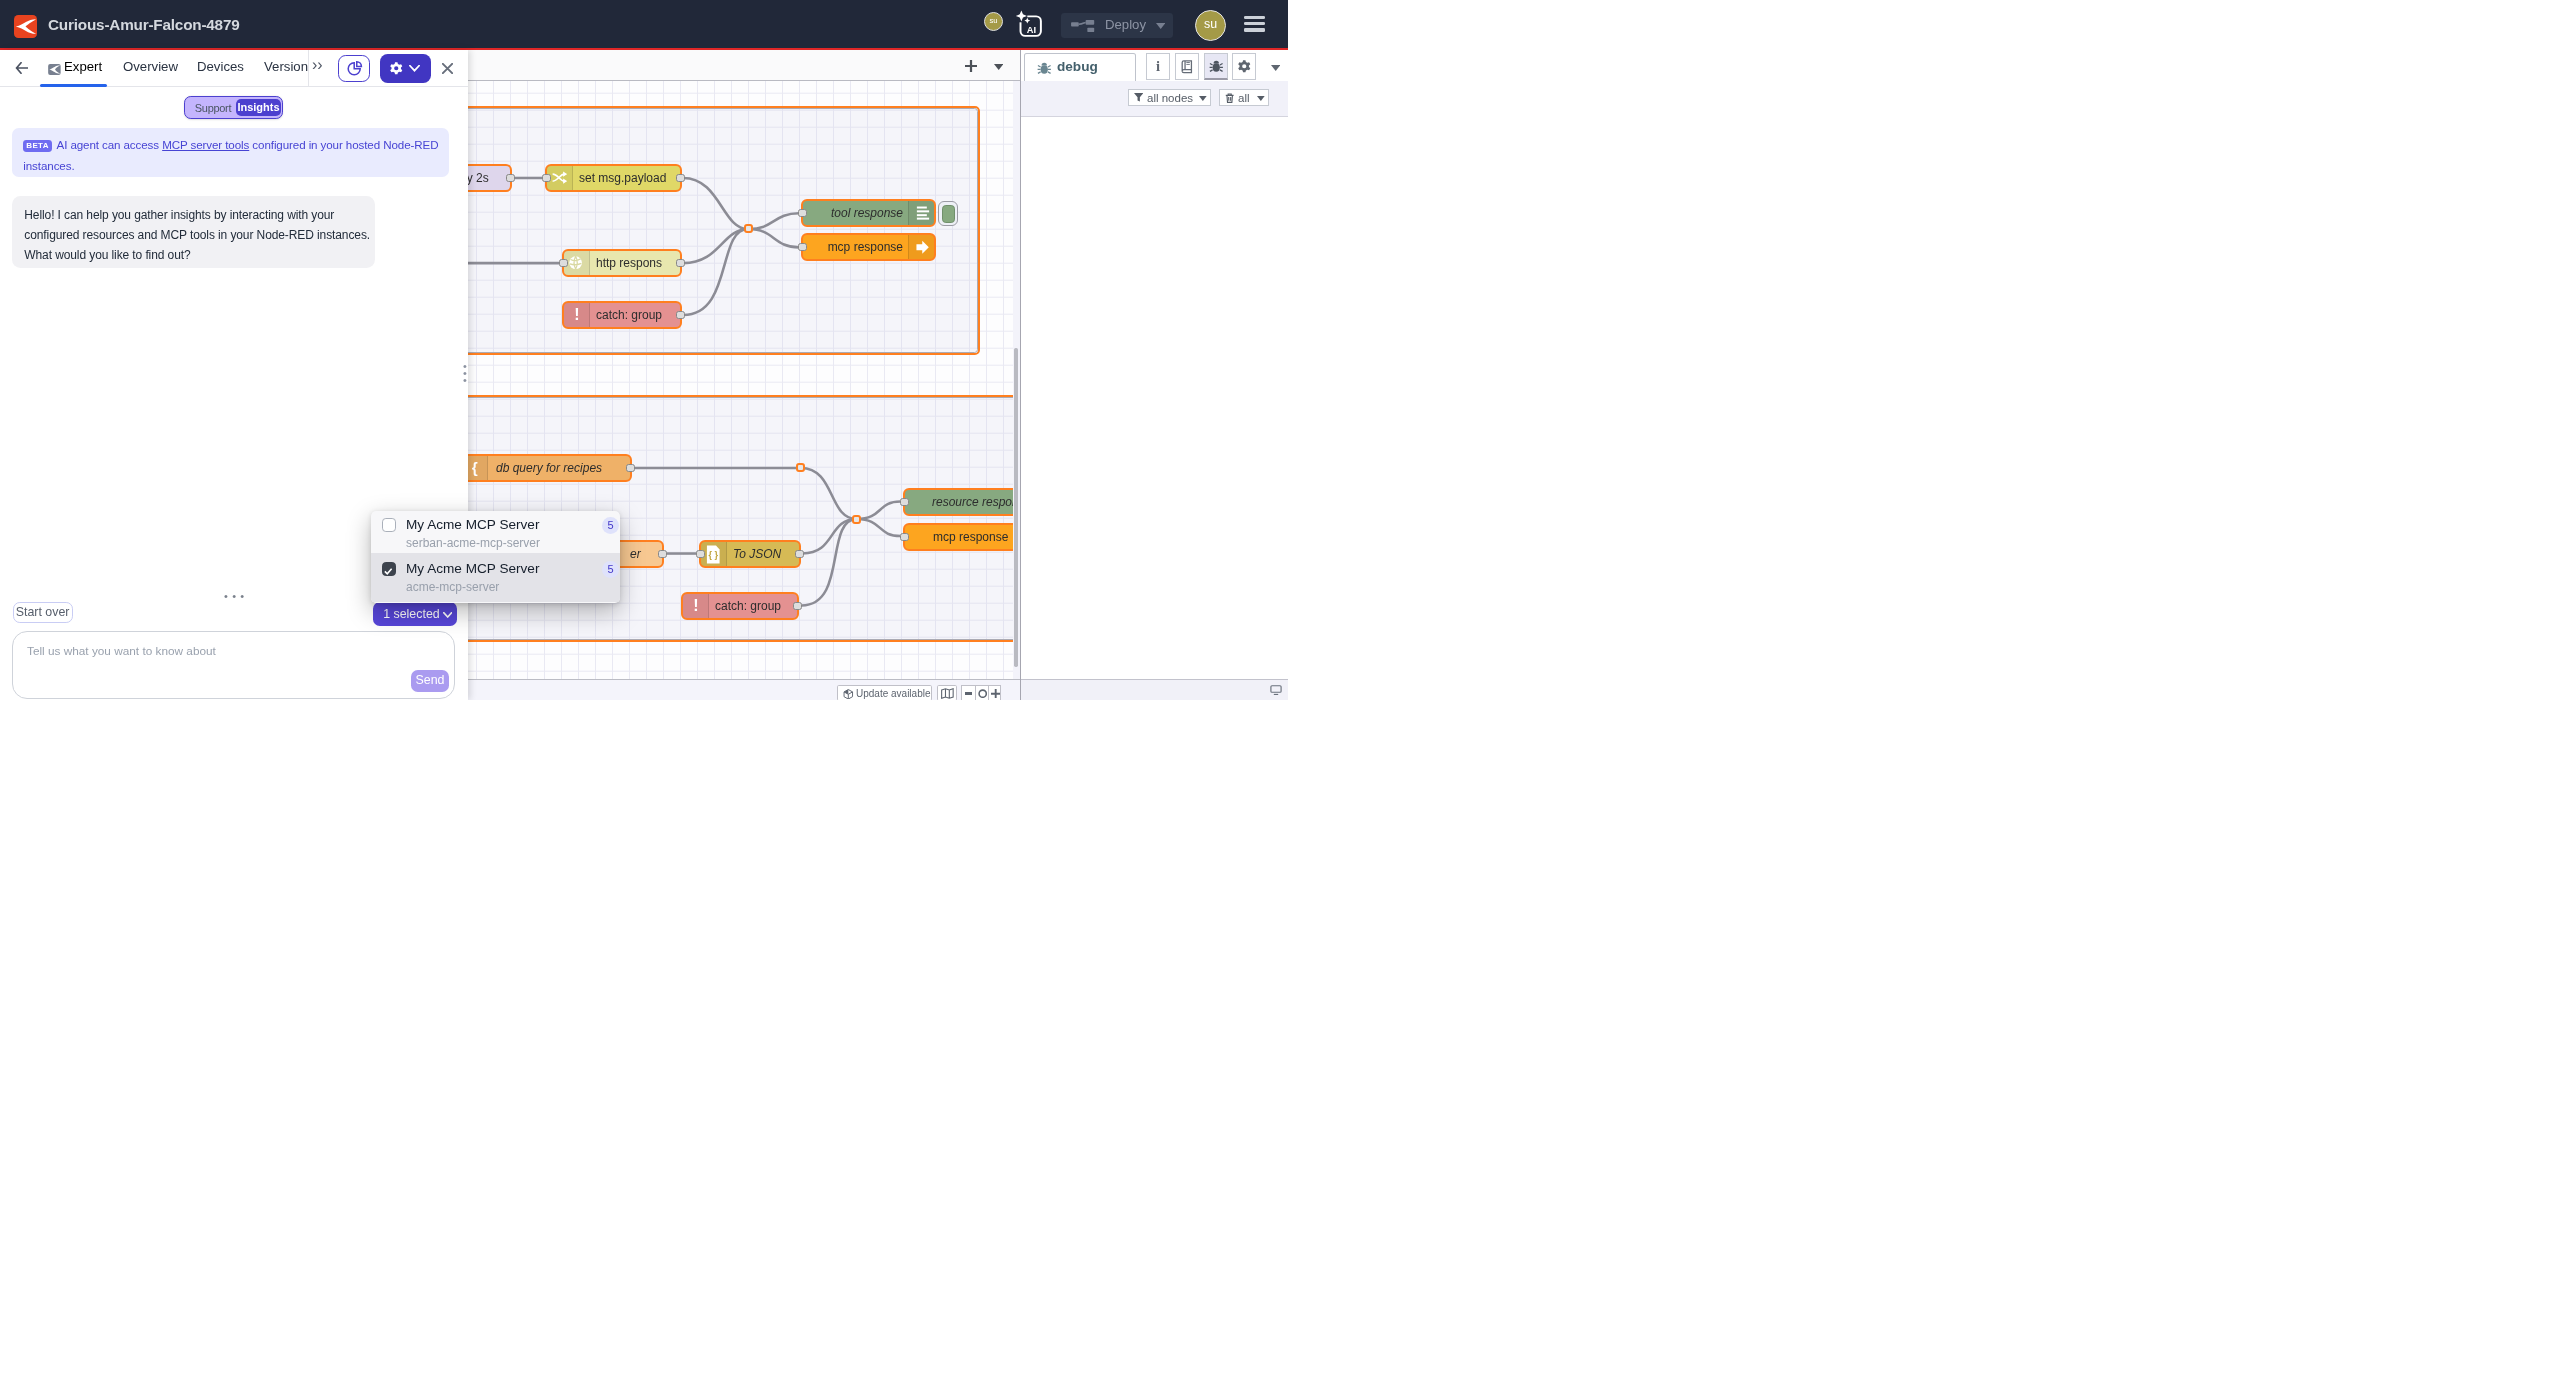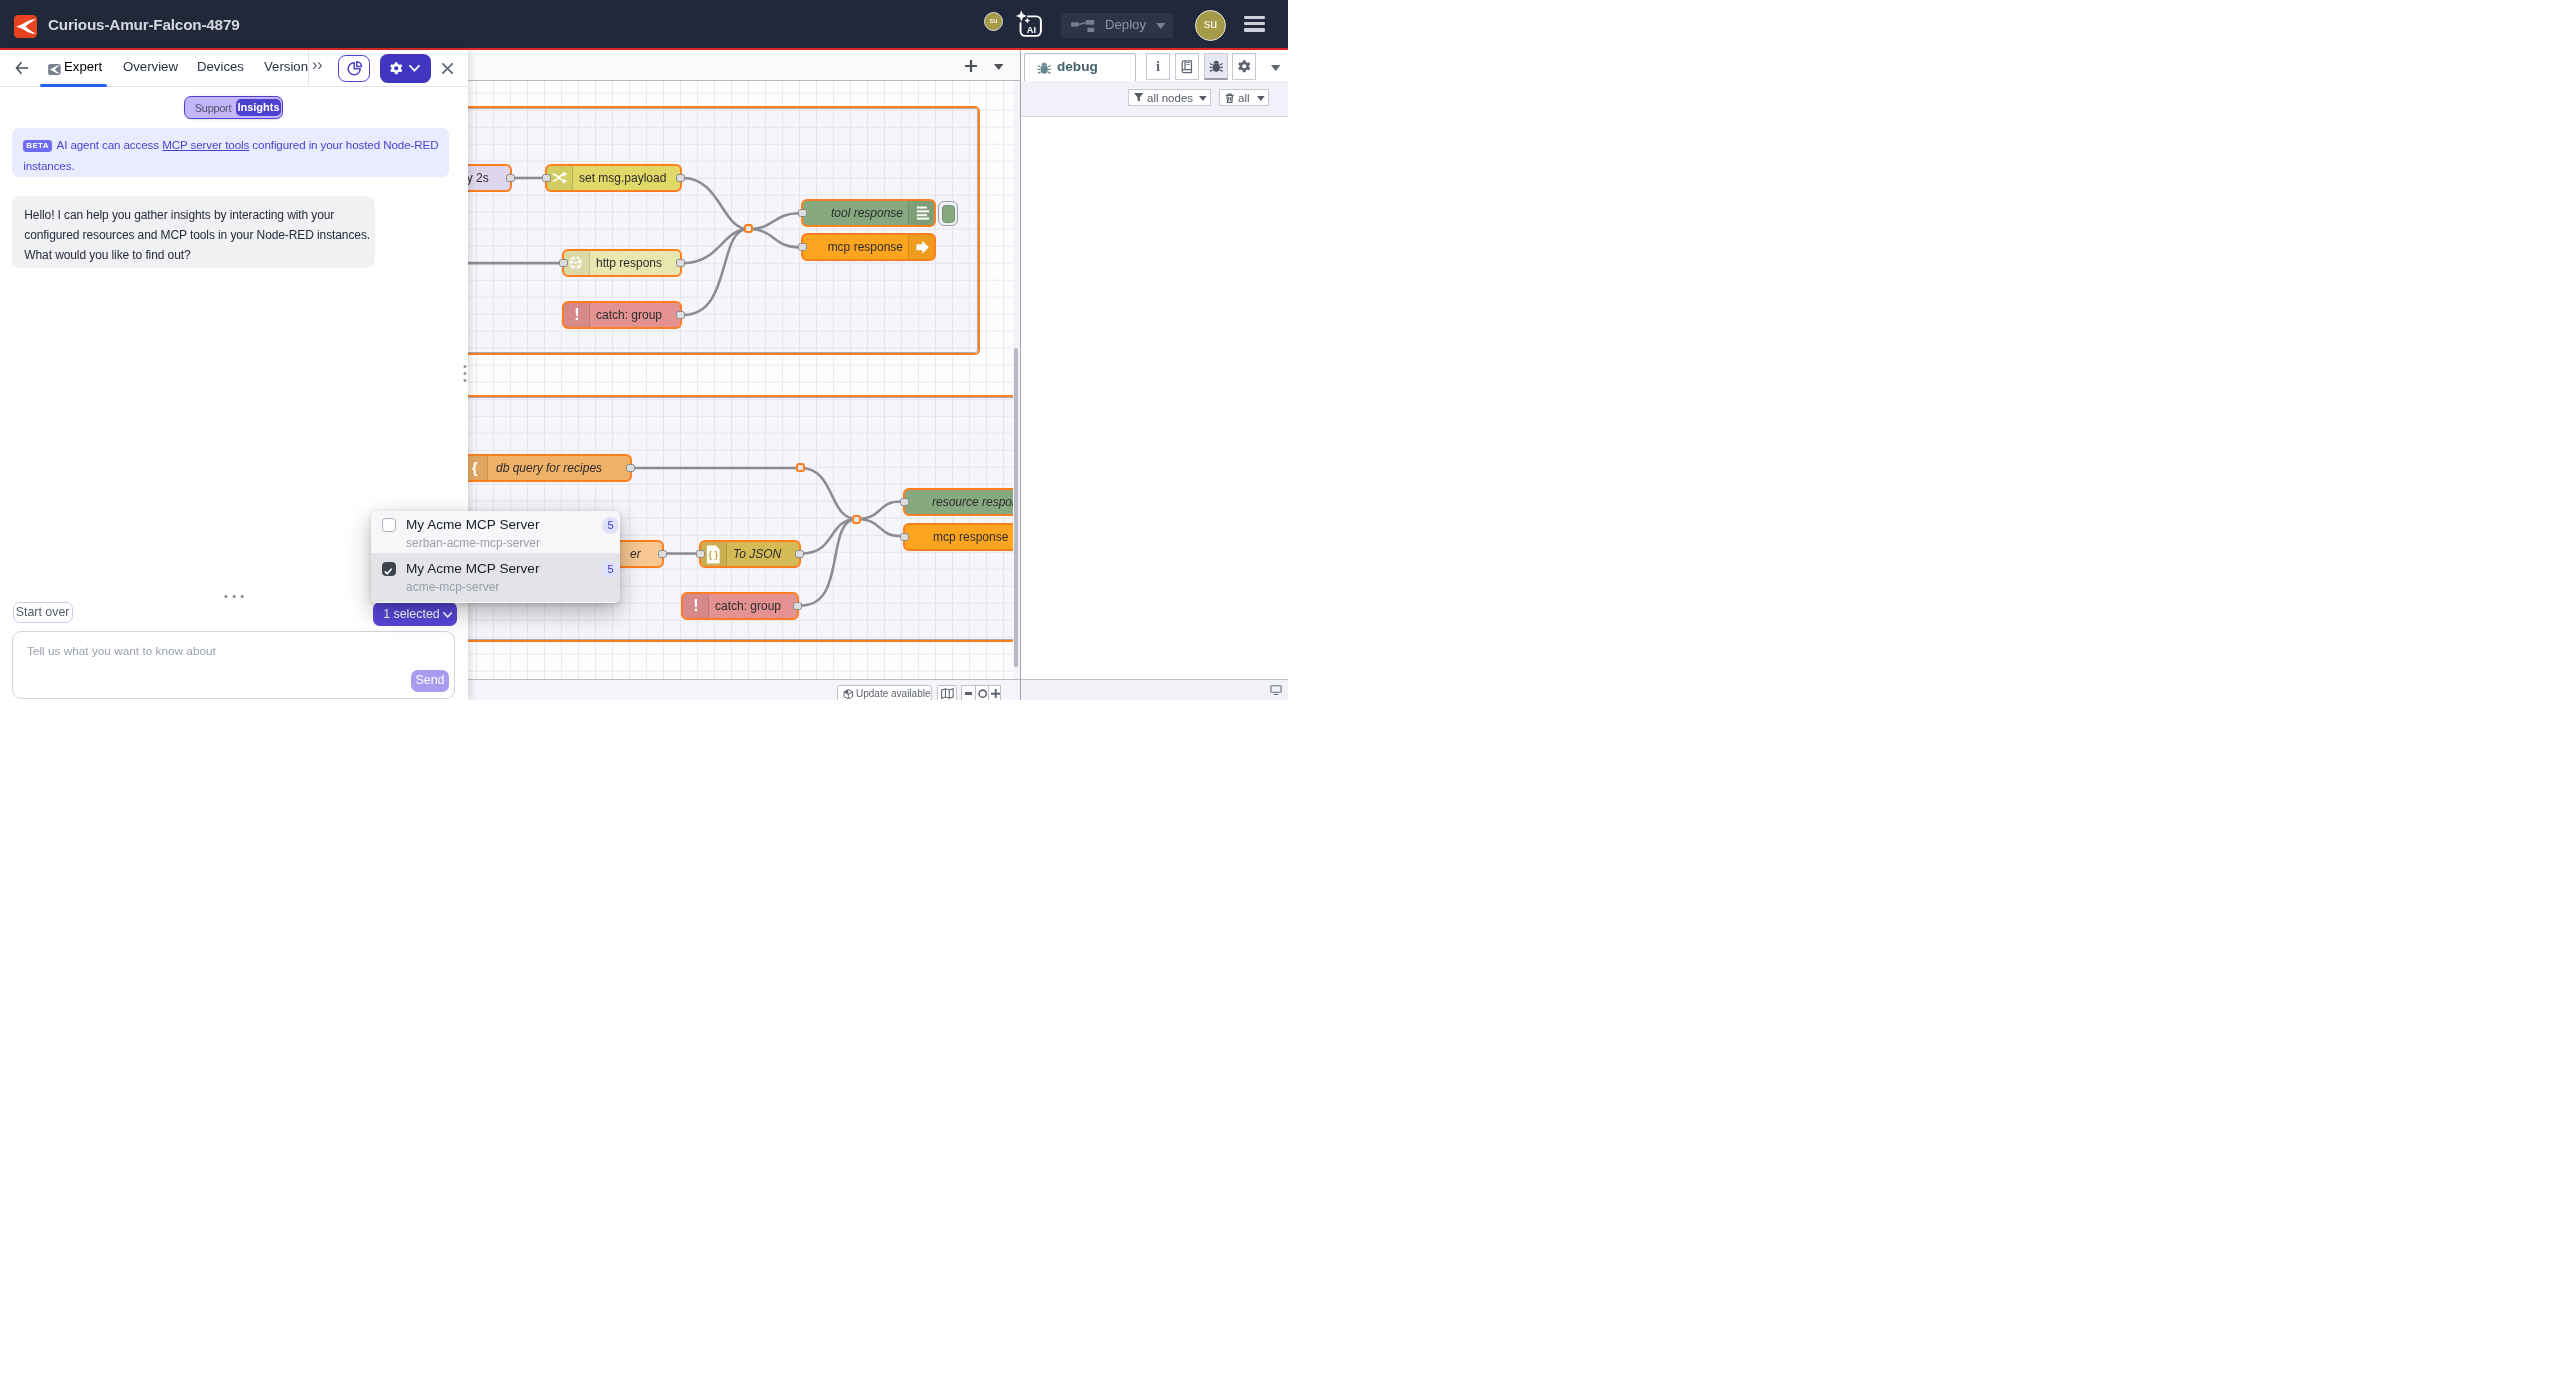--- a/index.html
+++ b/index.html
@@ -53,21 +53,21 @@
 
   
   #panel { position:absolute; left:0; top:50px; width:468px; height:650px; background:#fff; box-shadow:2.6px 0 6.8px rgba(0,0,0,0.14); z-index:5; overflow:hidden; }
   #ptabs { position:absolute; left:0; top:0; width:100%; height:37px; border-bottom:0.9px solid #e4e5ea; }
   .ptab { position:absolute; top:9.4px; font-size:13.2px; color:#2a3342; }
   #toggle { position:absolute; left:184px; top:46px; width:99px; height:23px; border:1.3px solid #4c40cf; border-radius:6.8px; background:#c4b5fd; box-shadow:0 0.9px 1.7px rgba(0,0,0,0.12); }
   #banner { position:absolute; left:11.5px; top:78px; width:437px; height:49px; background:#e9ebfe; border-radius:6.8px; color:#4744d4; font-size:11.6px; letter-spacing:-0.1px; white-space:nowrap; }
   #bubble { position:absolute; left:11.5px; top:146px; width:363px; height:72px; background:#f1f1f4; border-radius:8.5px; color:#222c3a; font-size:12px; letter-spacing:-0.1px; line-height:20px; padding:8.5px 12.8px; }
   #startover { position:absolute; left:12.6px; top:552px; width:60px; height:21px; border:1.3px solid #c9cdf4; border-radius:6.8px; background:#fff; color:#565e6b; font-size:12.4px; text-align:center; line-height:19px; }
   #selectedbtn { position:absolute; left:373px; top:552px; width:84px; height:24px; background:#5746d8; border-radius:6.8px; color:#fff; font-size:12.8px;text-align:center; }
-  #textarea { position:absolute; left:12.4px; top:581px; width:443px; height:68px; border:1.3px solid #cfd3da; border-radius:9px; background:#fff; }
+  #textarea { position:absolute; left:12.4px; top:581px; width:443px; height:68px; border:1.3px solid #cfd3da; border-radius:15px; background:#fff; }
   #send { position:absolute; left:411px; top:620px; width:38px; height:22px; background:#aa9bf0; border-radius:6.8px; color:#fff; font-size:12.4px; text-align:center; line-height:21px; }
 
   
   #popup { position:absolute; left:371px; top:511px; width:249px; height:92px; border-radius:5.1px; background:#f7f7f9; box-shadow:0 8.5px 24px rgba(0,0,0,0.28), 0 1.7px 5.1px rgba(0,0,0,0.12); z-index:7; overflow:hidden; }
   #popup .row2 { position:absolute; left:0; top:42px; width:100%; height:49px; background:#e3e3e8; }
   .pop-title { position:absolute; font-size:13.6px; color:#161f2c; font-weight:500; }
   .pop-sub { position:absolute; font-size:12px; color:#99a0ac; }
   .badge { position:absolute; width:17px; height:17px; border-radius:50%; background:#dfe2fb; color:#4338ca; font-size:11px; text-align:center; line-height:17px; }
 </style>
 </head>

